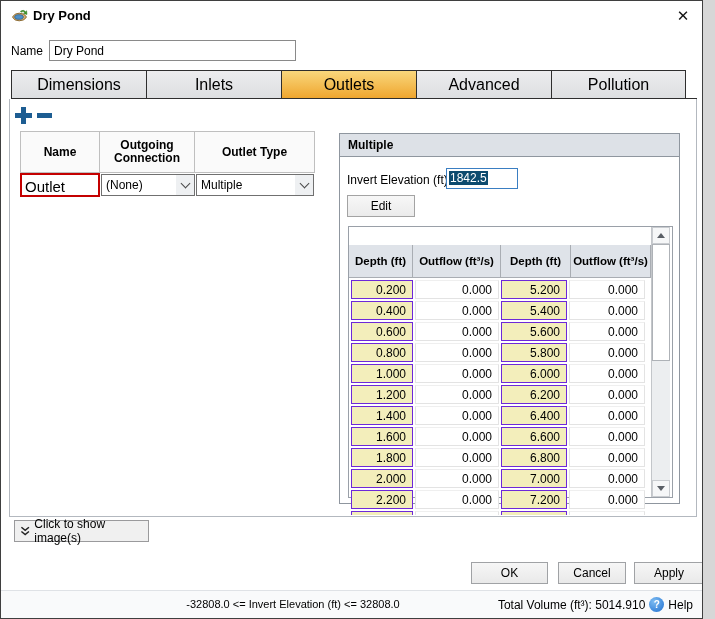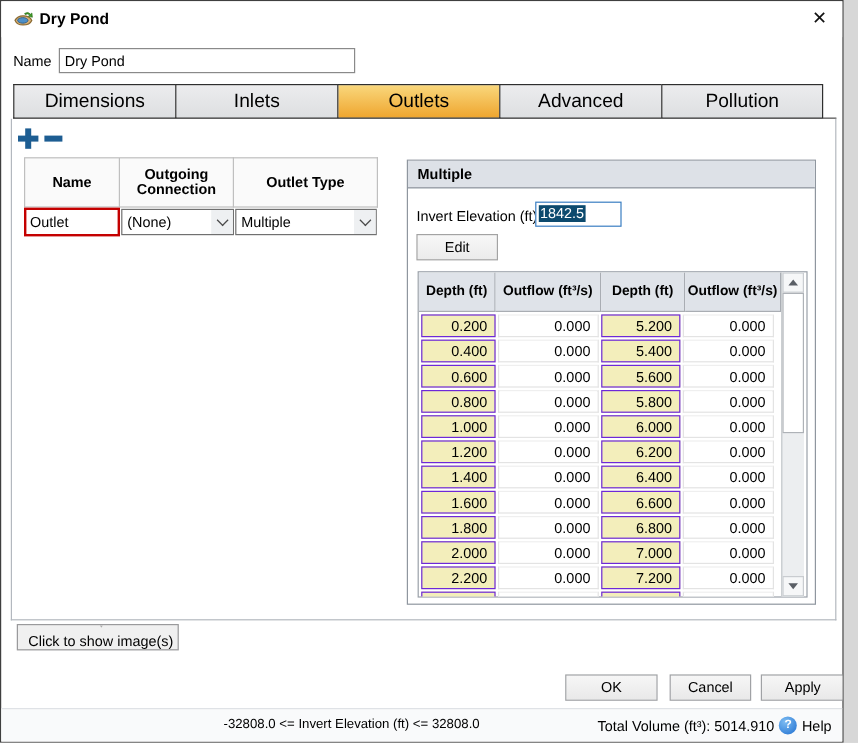--- a/index.html
+++ b/index.html
@@ -36,41 +36,41 @@
   #remove-btn{left:27px;top:14px;width:15px;height:5px;background:#1d5d92;cursor:pointer;}
 
   
   #outlet-grid{left:10px;top:32px;width:295px;}
   .grid-head{display:flex;}
   .ghc{border:1px solid #bfbfbf;border-left:none;background:#fafafa;height:42px;display:flex;align-items:center;justify-content:center;
        text-align:center;font-size:12px;font-weight:bold;color:#000;line-height:13px;}
   .ghc:first-child{border-left:1px solid #bfbfbf;}
   .gw0{width:80px;}.gw1{width:95px;}.gw2{width:120px;}
   .grid-row{display:flex;height:24px;}
-  #outlet-name-cell{width:80px;height:24px;border:2px solid #c40000;background:#fff;font-size:12px;padding:3px 0 0 3px;color:#000;}
+  #outlet-name-cell{width:80px;height:24px;border:2px solid #c40000;background:#fff;font-size:15px;padding:3px 0 0 3px;color:#000;}
   .combo{position:relative;height:22px;margin-top:1px;border:1px solid #707070;background:#fff;font-size:12px;color:#000;
          padding:3px 20px 0 4px;cursor:pointer;}
   .combo .cbtn{position:absolute;right:0;top:0;width:18px;height:20px;background:#eef0f2;display:flex;align-items:center;justify-content:center;}
   .chev{width:7px;height:7px;border-right:1.4px solid #4a4a4a;border-bottom:1.4px solid #4a4a4a;transform:rotate(45deg);margin-top:-3px;}
   #combo-connection{width:94px;margin-left:1px;}
   #combo-type{width:118px;margin-left:1px;}
 
   
   #multiple-group{left:329px;top:34px;width:341px;height:371px;border:1px solid #8f969f;background:#fff;}
   #multiple-header{left:0;top:0;width:100%;height:23px;background:#dde1e7;border-bottom:1px solid #8f969f;
                    font-size:12px;font-weight:bold;color:#000;line-height:22px;padding-left:8px;}
   #invert-label{left:7px;top:39px;}
   #invert-input{left:106px;top:34px;width:72px;height:21px;border:1px solid #3a7ec2;background:#fff;padding:2px 2px;font-size:12px;}
   #invert-input .sel{background:#0c4a6e;color:#fff;padding:0 1px;}
   #edit-btn{left:7px;top:61px;width:68px;height:22px;border:1px solid #a3a3a3;background:linear-gradient(#f7f7f7,#ebebeb);
             font-size:12px;color:#000;text-align:center;line-height:20px;cursor:pointer;}
 
   
   #outflow-box{left:8px;top:92px;width:325px;height:272px;border:1px solid #9aa0a8;display:flex;}
-  #outflow-cells{width:302px;height:100%;overflow:hidden;}
+  #outflow-cells{width:302px;height:100%;overflow:hidden;margin-top:18px;}
   .thead{display:flex;height:33px;}
   .thc{background:#dfe3e9;border-right:1px solid #a9adb3;border-bottom:1px solid #a9adb3;display:flex;align-items:center;justify-content:center;
        font-size:11.5px;font-weight:bold;color:#000;text-align:center;}
   .trow{display:flex;height:19px;margin-top:2px;}
   .tcell{font-size:12px;color:#000;text-align:right;padding:2px 6px 0 0;height:19px;}
   .depth{background:#f3eebb;border:1px solid #6d28d9;}
   .outflow{background:#fff;border:1px solid #e3e3e3;border-top-color:#efefef;}
   .cw0{width:64px;}.cw1{width:88px;}.cw2{width:70px;}.cw3{width:80px;}
   .trow .cw0{width:62px;margin-left:2px;}
   .trow .cw1{width:84px;margin-left:2px;}
@@ -80,21 +80,21 @@
   
   #vscroll{width:19px;height:270px;background:#eceef0;border-left:1px solid #c3c6ca;display:flex;flex-direction:column;}
   .sbtn{height:17px;background:#f6f7f8;border:1px solid #c9ccd0;display:flex;align-items:center;justify-content:center;cursor:pointer;}
   .tri-up{width:0;height:0;border-left:4px solid transparent;border-right:4px solid transparent;border-bottom:5px solid #5a5f66;}
   .tri-down{width:0;height:0;border-left:4px solid transparent;border-right:4px solid transparent;border-top:5px solid #5a5f66;}
   #scroll-thumb{height:117px;background:#fff;border:1px solid #aeb2b7;margin:0 0;cursor:grab;}
   #scroll-track-fill{flex:1;}
 
   
   #show-images-btn{left:13px;top:519px;width:135px;height:22px;border:1px solid #9a9a9c;background:#f0f0f0;display:flex;align-items:center;
-                   font-size:12px;color:#000;padding-left:5px;cursor:pointer;gap:4px;flex-direction:column;}
+                   font-size:12px;color:#000;padding-left:5px;cursor:pointer;gap:4px;}
   .btn{height:22px;border:1px solid #a0a2a5;background:linear-gradient(#f6f6f6,#e9e9e9);font-size:12px;color:#000;
        text-align:center;line-height:20px;cursor:pointer;}
   #ok-btn{left:470px;top:561px;width:77px;}
   #cancel-btn{left:557px;top:561px;width:68px;}
   #apply-btn{left:633px;top:561px;width:70px;}
 
   
   #statusbar{left:0;top:589px;width:100%;height:30px;background:#f9fafb;border-top:1px solid #dfe2e6;}
   #validation-text{left:112px;top:7px;width:360px;text-align:center;font-size:11px;color:#000;}
   #status-right{right:9px;top:6px;display:flex;align-items:center;gap:4px;font-size:12px;color:#000;}

